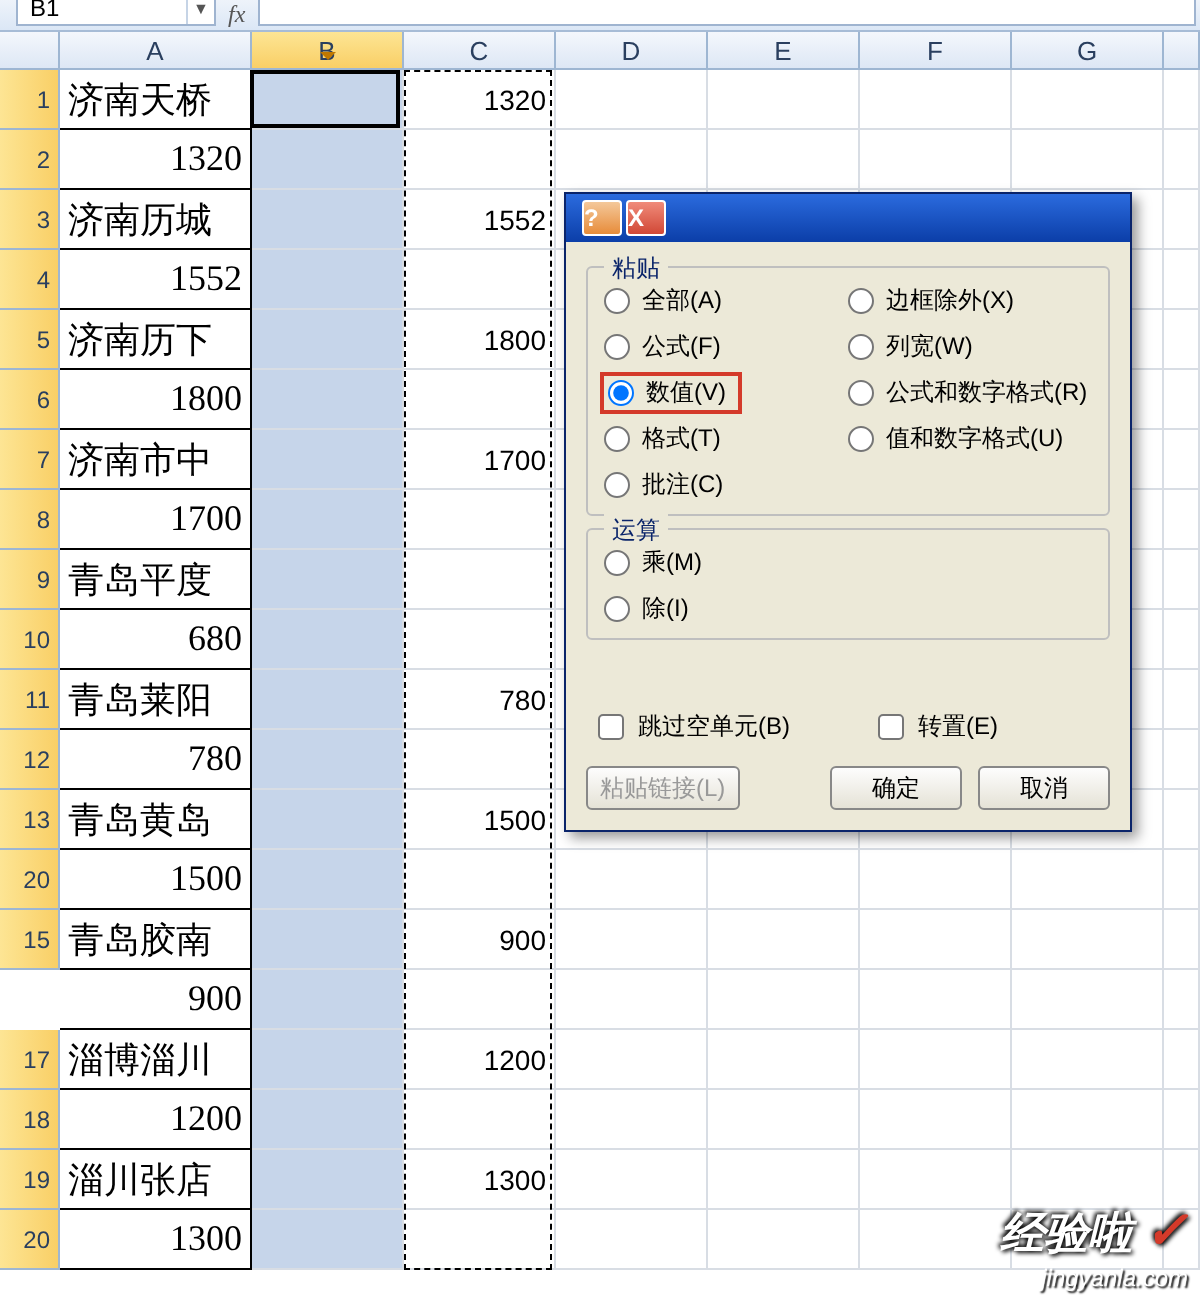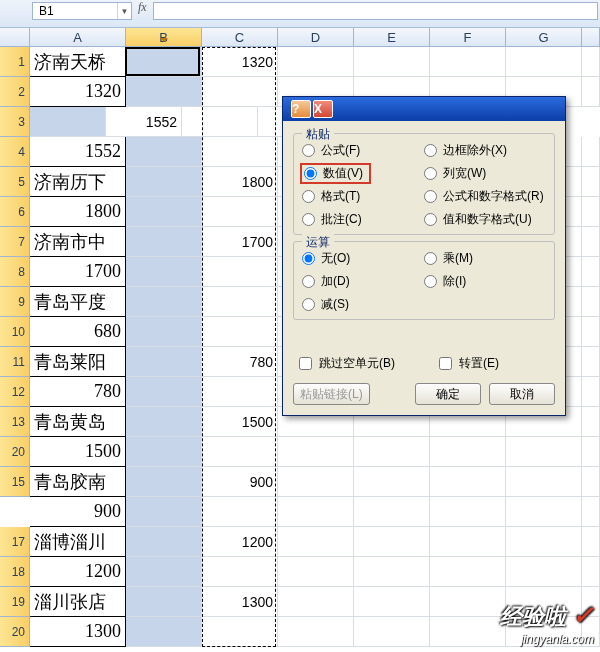--- a/index.html
+++ b/index.html
@@ -9,25 +9,24 @@
     height: 652px;
     font-family: "SimSun", Tahoma, sans-serif;
     font-size: 12px;
     background: #fff;
     overflow: hidden;
     position: relative;
   }
   
   .fbar {
     display: flex;
-    align-items: flex-start;
-    height: 28px;
+    align-items: flex-end;
+    height: 16px;
     background: linear-gradient(#eef3fa, #dbe7f6);
     border-bottom: 1px solid #a7bcd6;
-    padding-left: 24px;
   }
   .namebox {
     width: 100px;
     height: 18px;
     margin: 2px 0 2px 8px;
     background: #fff;
     border: 1px solid #9fb4d0;
     display: flex;
     align-items: center;
   }
@@ -244,20 +243,21 @@
         <div class="cell colB sel" style="height: 30px;"></div>
         <div class="cell colC" style="height: 30px;"></div>
         <div class="cell colD" style="height: 30px;"></div>
         <div class="cell colE" style="height: 30px;"></div>
         <div class="cell colF" style="height: 30px;"></div>
         <div class="cell colG" style="height: 30px;"></div>
         <div class="cell colH" style="height: 30px;"></div>
       </div>
       <div class="row data">
         <div class="rhdr sel" style="height: 30px;">3</div>
+        <div class="cell colA big" style="height: 30px;">济南历城</div>
         <div class="cell colB sel" style="height: 30px;"></div>
         <div class="cell colC right" style="height: 30px;">1552</div>
         <div class="cell colD" style="height: 30px;"></div>
         <div class="cell colE" style="height: 30px;"></div>
         <div class="cell colF" style="height: 30px;"></div>
         <div class="cell colG" style="height: 30px;"></div>
         <div class="cell colH" style="height: 30px;"></div>
       </div>
       <div class="row data">
         <div class="rhdr sel" style="height: 30px;">4</div>
@@ -460,20 +460,24 @@
         <span>X</span>
       </div>
   </div>
   <div class="dlg-body">
     <div class="group">
       <div class="group-title">粘贴</div>
       <div class="cols">
         <div class="col" id="pleft">
             <label class="radio-row">
               <input type="radio" name="paste" style="">
+              <span>全部(A)</span>
+            </label>
+            <label class="radio-row">
+              <input type="radio" name="paste" style="">
               <span>公式(F)</span>
             </label>
             <label class="radio-row">
               <span class="hl">
                 <input type="radio" name="paste" checked="" style="">
                 <span>数值(V)</span>
               </span>
             </label>
             <label class="radio-row">
               <input type="radio" name="paste" style="">
@@ -500,34 +504,20 @@
             <label class="radio-row">
               <input type="radio" name="paste" style="">
               <span>值和数字格式(U)</span>
             </label>
           </div>
       </div>
     </div>
     <div class="group">
       <div class="group-title">运算</div>
       <div class="cols">
-        <div class="col" id="cleft">
-            <label class="radio-row">
-              <input type="radio" name="calc" checked="" style="">
-              <span>无(O)</span>
-            </label>
-            <label class="radio-row">
-              <input type="radio" name="calc" style="">
-              <span>加(D)</span>
-            </label>
-            <label class="radio-row">
-              <input type="radio" name="calc" style="">
-              <span>减(S)</span>
-            </label>
-          </div>
         <div class="col" id="cright">
             <label class="radio-row">
               <input type="radio" name="calc" style="">
               <span>乘(M)</span>
             </label>
             <label class="radio-row">
               <input type="radio" name="calc" style="">
               <span>除(I)</span>
             </label>
           </div>

